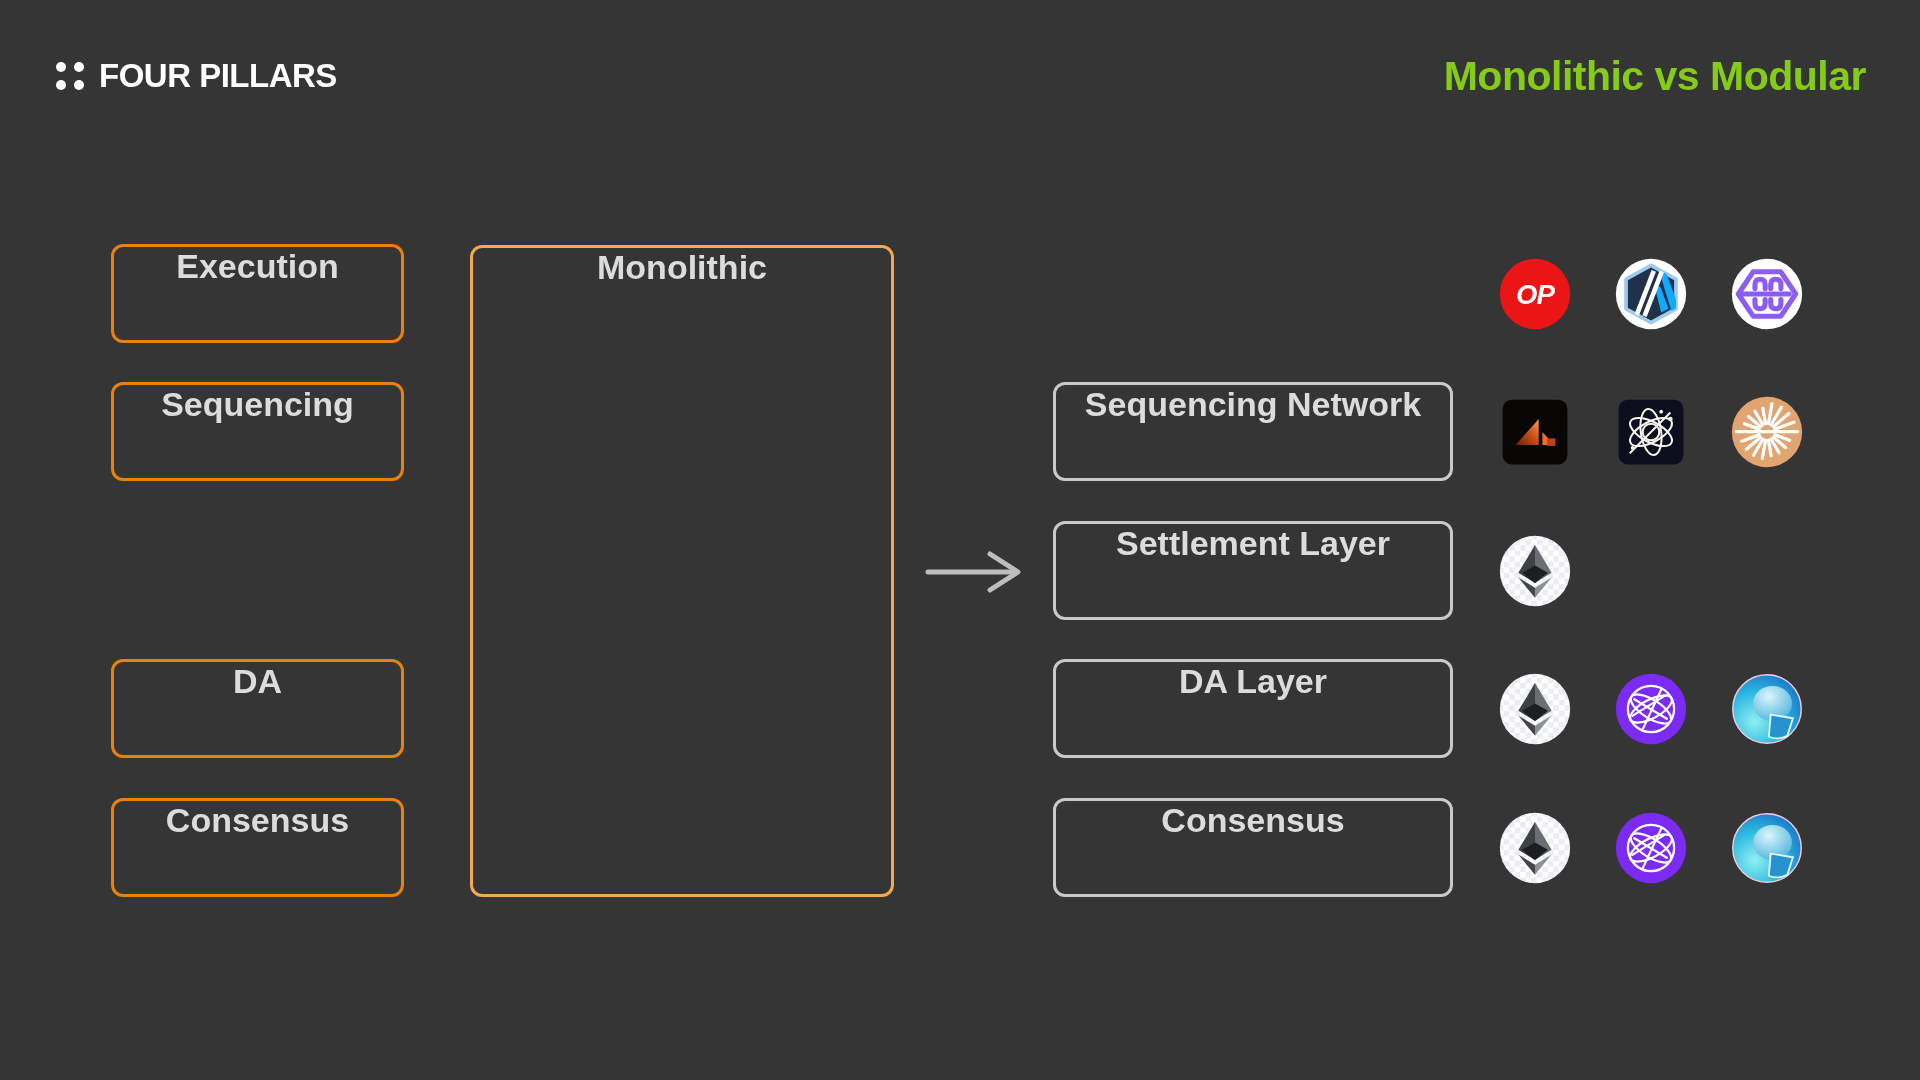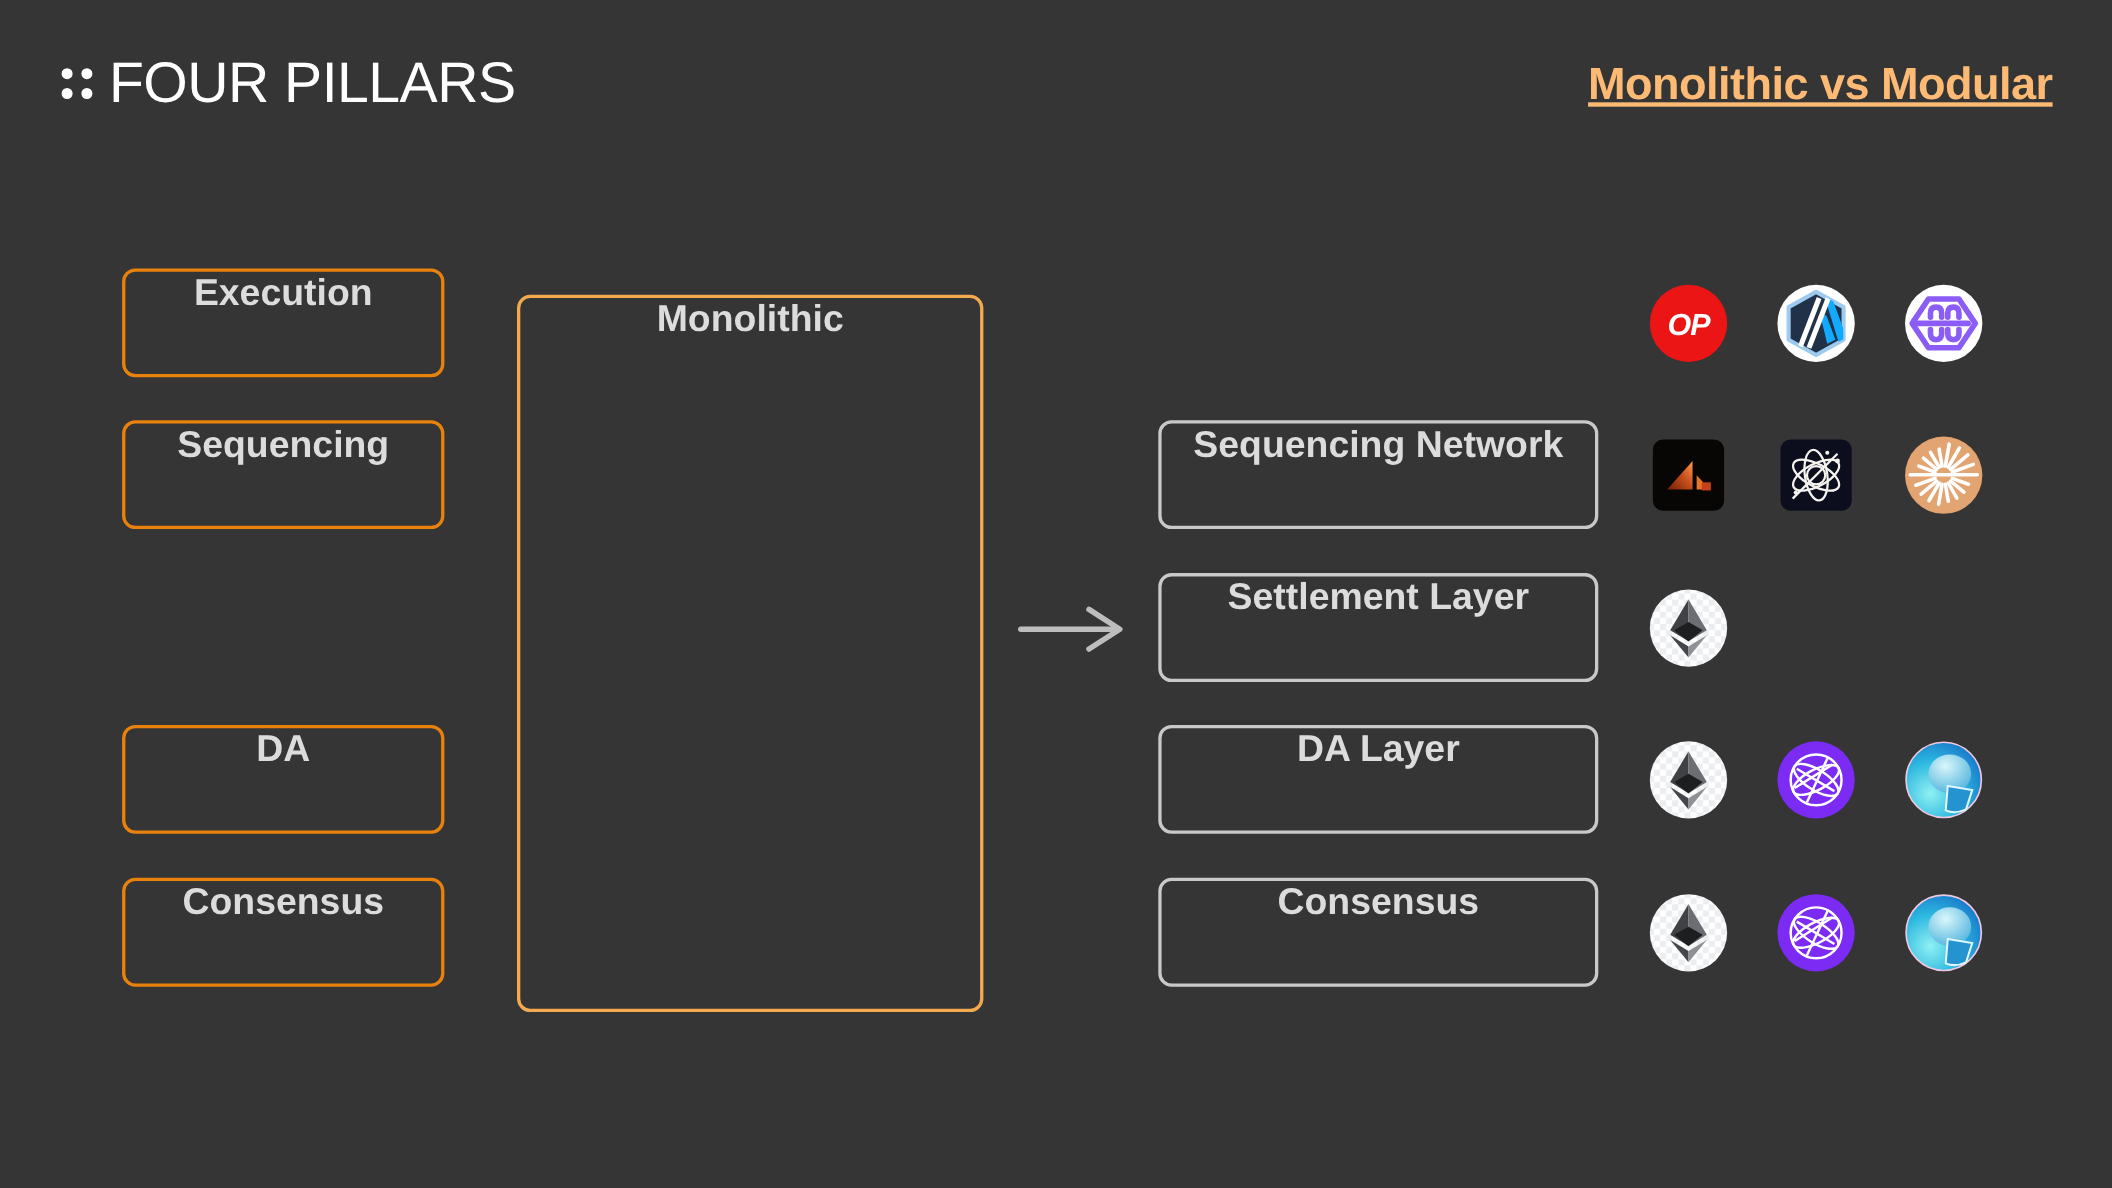--- a/index.html
+++ b/index.html
@@ -6,29 +6,29 @@
   html,body{margin:0;padding:0;background:#222;}
   .stage{
     position:relative;width:1920px;height:1080px;overflow:hidden;
     background:var(--background,#353535);
     font-family:"Liberation Sans","DejaVu Sans",sans-serif;
   }
   
   .brand{position:absolute;left:56px;top:48px;height:56px;display:flex;align-items:center;gap:15px;}
   .dots{display:grid;grid-template-columns:10px 10px;grid-template-rows:10px 10px;gap:8px;}
   .dots i{display:block;width:10px;height:10px;border-radius:50%;background:#fff;}
-  .brand-text{font-size:52px;font-weight:400;color:#fff;letter-spacing:-.5px;}
+  .brand-text{font-size:33px;font-weight:700;color:#fff;letter-spacing:-.5px;}
   .page-title{position:absolute;right:54px;top:48px;height:56px;display:flex;align-items:center;
-    font-size:41px;font-weight:700;color:#fdba74;letter-spacing:-.5px;text-decoration:underline;}
+    font-size:41px;font-weight:700;color:#84cc16;letter-spacing:-.5px;}
   
   .box{position:absolute;box-sizing:border-box;border-radius:12px;display:flex;justify-content:center;
     font-size:34px;font-weight:700;color:var(--box-text,#DCDCDC);}
   .pillar{left:111px;width:293px;height:99px;border:3.5px solid var(--accent-orange,#E8820C);}
   .modbox{left:1053px;width:400px;height:99px;border:3px solid var(--box-border-gray,#C9C9C9);}
-  .mono{left:470px;top:245px;width:424px;height:652px;border:3px solid var(--accent-orange-light,#F3A94E);margin-top:23px;}
+  .mono{left:470px;top:245px;width:424px;height:652px;border:3px solid var(--accent-orange-light,#F3A94E);}
   
   .r0{top:244px}.r1{top:382px}.r2{top:521px}.r3{top:659px}.r4{top:798px}
   
   .arrow{position:absolute;left:924px;top:550px;}
   
   .logo-strip{position:absolute;left:1498px;height:99px;display:flex;align-items:center;gap:42px;}
   .logo{width:74px;height:74px;display:block;}
   .logo svg{display:block;width:74px;height:74px;}
   .hidden-defs{position:absolute;width:0;height:0;overflow:hidden;}
 </style>

